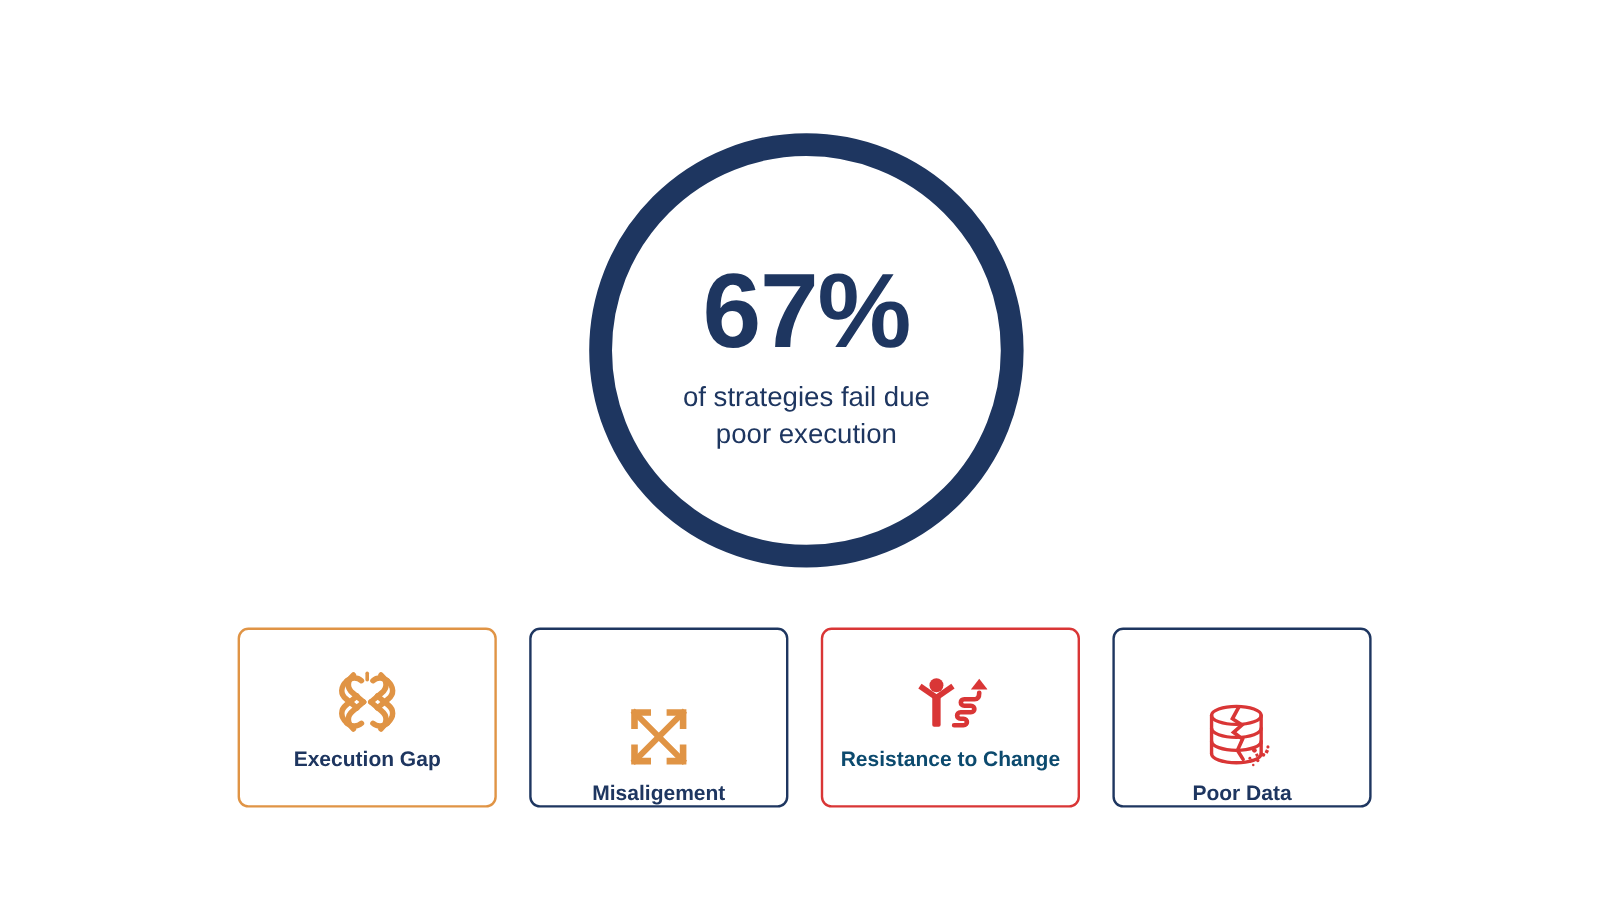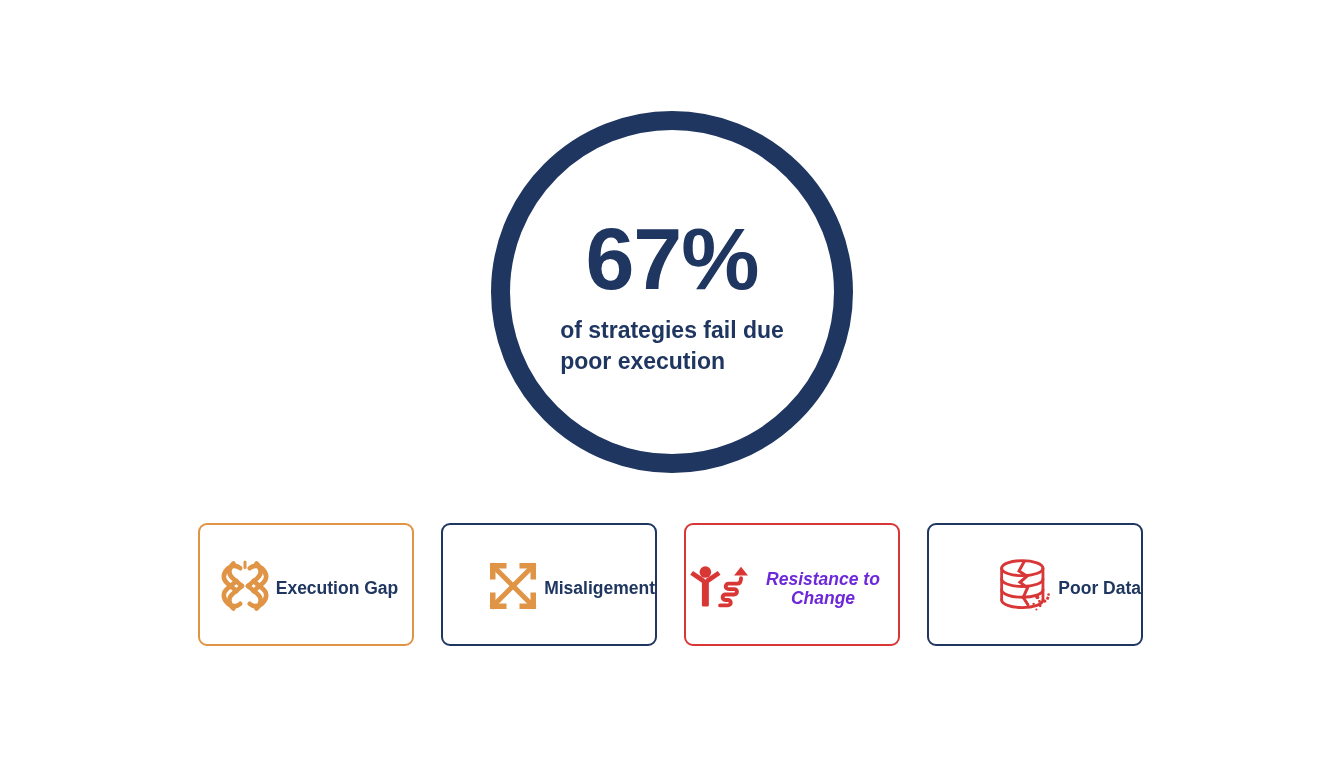--- a/index.html
+++ b/index.html
@@ -51,45 +51,46 @@
   .stat-value {
     font-size: 88px;
     font-weight: bold;
     color: #1e3660;
     line-height: 1;
     letter-spacing: -1px;
     margin-bottom: 12px;
   }
   .stat-caption {
     font-size: 23px;
-    font-weight: bold;
+    font-weight: normal;
     color: #1e3660;
     line-height: 1.34;
+    text-align: center;
     white-space: pre-line;
   }
 
   
   .cards-row {
     position: absolute;
     left: 198px;
     top: 523px;
     width: 946px;
     height: 123px;
     display: flex;
     gap: 27px;
   }
   .factor-card {
     width: 216px;
-    height: 123px;
+    height: 150px;
     box-sizing: border-box;
     border: 2px solid #1e3660;
     border-radius: 9px;
     background: #ffffff;
     display: flex;
-    flex-direction: row;
+    flex-direction: column;
     align-items: center;
     justify-content: center;
   }
   .factor-card.accent-orange { border-color: #e09445; }
   .factor-card.accent-navy   { border-color: #1e3660; justify-content: flex-end; }
   .factor-card.accent-red    { border-color: #d93636; }
 
   .factor-icon {
     width: 62px;
     height: 58px;
@@ -101,21 +102,21 @@
   .factor-icon svg { display: block; }
 
   .factor-label {
     font-size: 17.5px;
     font-weight: bold;
     color: #1e3660;
     margin-top: 9px;
     text-align: center;
     line-height: 1.1;
   }
-  .factor-label.label-red { color: #6d28d9; font-style: italic; }
+  .factor-label.label-red { color: #0c4a6e; }
 </style>
 </head>
 <body>
 
 <div id="infographic">
 
   <div class="stat-ring-wrap">
     <div class="stat-ring"></div>
     <div class="stat-inner">
       <div class="stat-value">67%</div>

